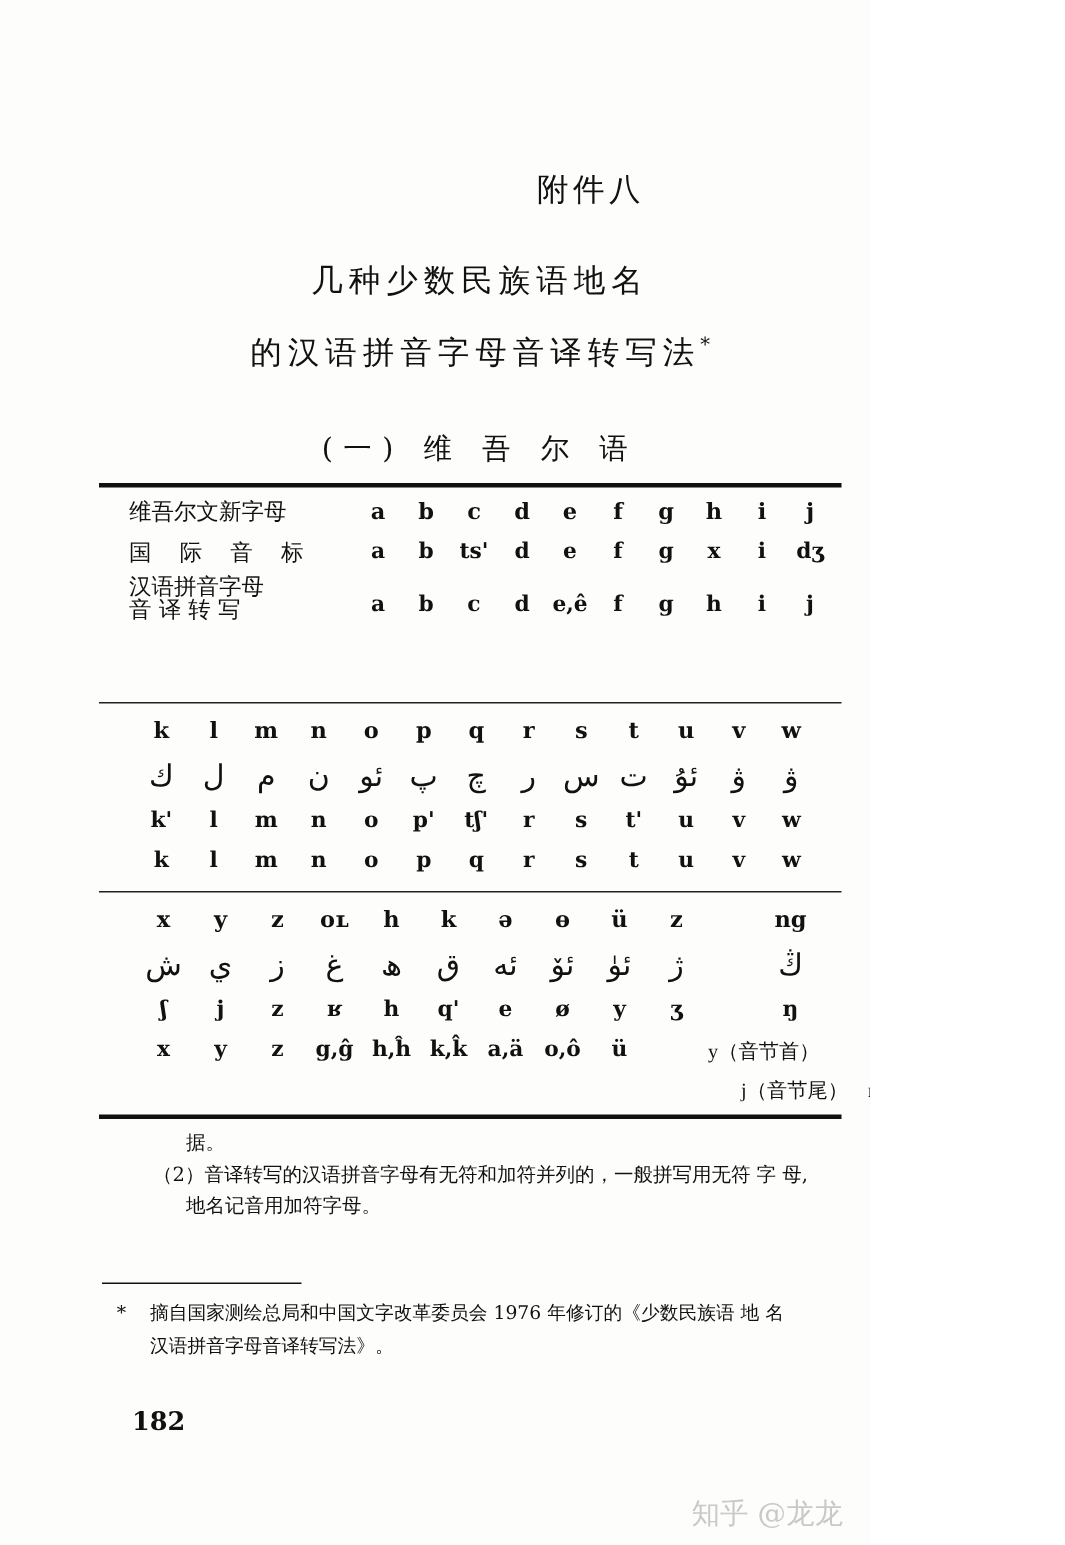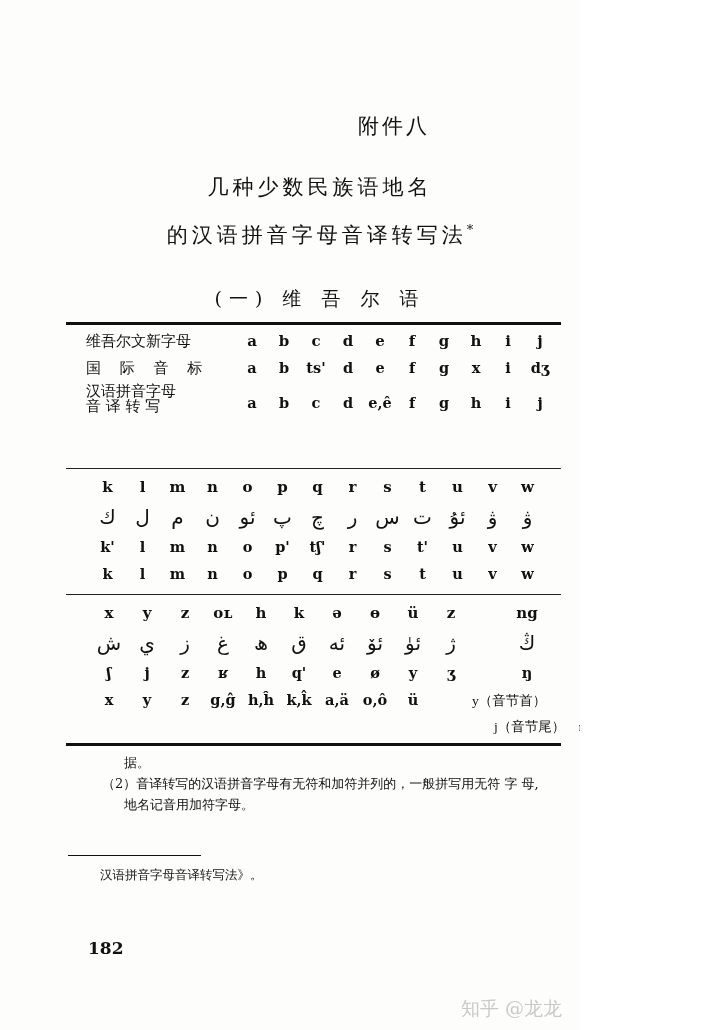--- a/index.html
+++ b/index.html
@@ -387,20 +387,23 @@
     </div>
   </div>
 
   <div class="notes">
     <div class="note-line note-indent">据。</div>
     <div class="note-line note-indent2">（2）音译转写的汉语拼音字母有无符和加符并列的，一般拼写用无符 字 母,</div>
     <div class="note-line note-indent">地名记音用加符字母。</div>
   </div>
 
   <div class="footnote">
+    <div class="note-line">
+      <span class="mark">*</span><span>摘自国家测绘总局和中国文字改革委员会 1976 年修订的《少数民族语 地 名</span>
+    </div>
     <div class="note-line cont">汉语拼音字母音译转写法》。</div>
   </div>
 
   <div class="pageno">182</div>
 
   <div class="watermark">知乎 @龙龙</div>
 
   <div class="blot" style="left:665px; top:223px; width:7px; height:22px; transform:rotate(8deg);"></div>
   <div class="blot" style="left:668px; top:697px; width:5px; height:13px;"></div>
 

